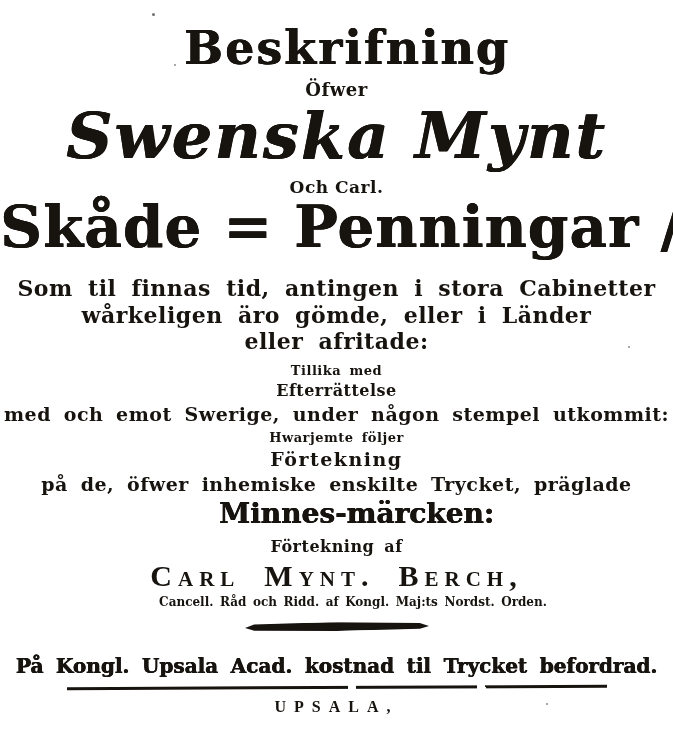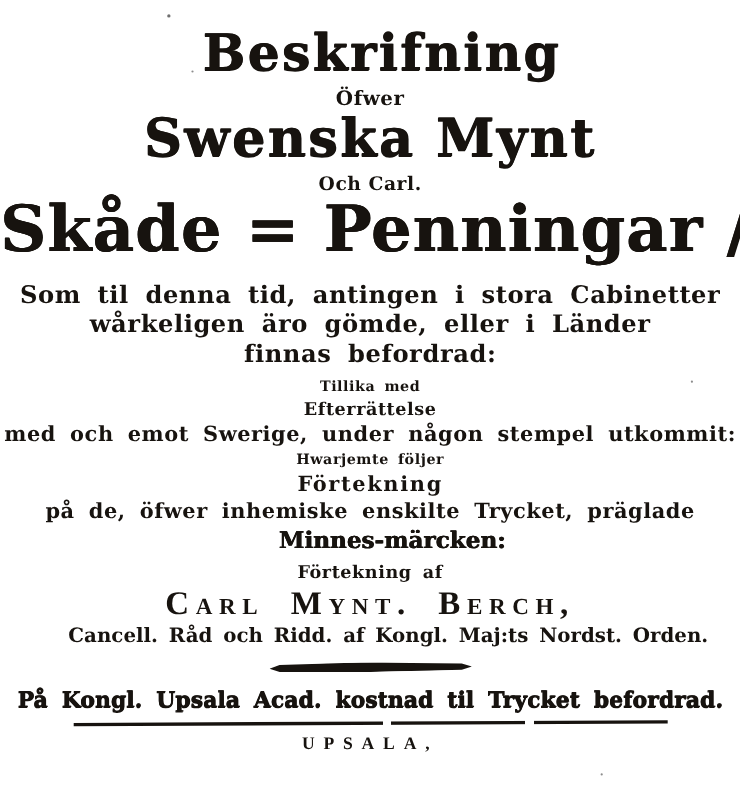--- a/index.html
+++ b/index.html
@@ -33,58 +33,58 @@
   }
   .fraktur-heavy {
     font-family: "DejaVu Serif", serif;
     font-weight: bold;
     text-shadow: 0.6px 0 0 currentColor, 0 0.4px 0 currentColor;
   }
   .roman { font-family: "Liberation Serif", serif; }
 
   .t-beskrifning { font-size: 46px; line-height: 1.05; letter-spacing: 2px; margin-left: 21px; }
   .t-ofwer       { font-size: 18px; margin-top: 7px; }
-  .t-swenska     { font-size: 48px; line-height: 1.2; letter-spacing: 2px; margin-top: -2px; }
+  .t-swenska     { font-size: 64px; line-height: 1.2; letter-spacing: 2px; margin-top: -2px; font-style: italic; }
   .t-ochkongl    { font-size: 17px; margin-top: 2px; }
   .t-skade       { font-size: 58px; line-height: 1.2; letter-spacing: 1px; margin-top: -4px; }
 
   .t-sub         { font-size: 22px; line-height: 1.22; word-spacing: 0.32em; }
   .t-sub-first   { margin-top: 12px; }
 
   .t-xs          { font-size: 13px; word-spacing: 0.25em; }
   .t-tillika     { margin-top: 8px; }
   .t-efterr      { font-size: 16px; margin-top: 3px; word-spacing: 0.25em; }
   .t-fremmande   { font-size: 28px; margin-top: 2px; word-spacing: 0.3em; }
   .t-swerige     { font-size: 19px; margin-top: 3px; word-spacing: 0.3em; }
   .t-hwarjemte   { margin-top: 5px; }
   .t-fortekning  { font-size: 19px; margin-top: 3px; letter-spacing: 1.5px; }
   .t-personer    { font-size: 19px; margin-top: 3px; word-spacing: 0.3em; }
-  .t-minnes      { font-size: 21px; margin-top: 2px; padding-left: 40px; }
+  .t-minnes      { font-size: 28px; margin-top: 2px; padding-left: 40px; }
 
   .t-byline      { font-size: 16px; margin-top: 7px; word-spacing: 0.25em; }
   .t-author      {
     font-size: 30px;
     margin-top: 3px;
     font-variant: small-caps;
     letter-spacing: 6px;
     word-spacing: 0.35em;
     font-weight: 600;
   }
-  .t-authtitles  { font-size: 18px; margin-top: 2px; word-spacing: 0.2em; font-weight: bold; font-family: "DejaVu Serif", serif; padding-left: 33px; }
+  .t-authtitles  { font-size: 12px; margin-top: 2px; word-spacing: 0.2em; font-weight: bold; font-family: "DejaVu Serif", serif; padding-left: 33px; }
 
   .swelled-rule {
     width: 184px;
     height: 9px;
     margin: 13px auto 0 auto;
     background: var(--ink, #17130f);
     clip-path: polygon(0 48%, 5% 12%, 45% 0, 95% 28%, 100% 62%, 95% 92%, 50% 100%, 5% 82%);
     transform: rotate(-1deg);
   }
 
-  .t-funding     { font-size: 20px; margin-top: 13px; word-spacing: 0.28em; }
+  .t-funding     { font-size: 20px; margin-top: 23px; word-spacing: 0.28em; }
 
   .imprint-rule {
     width: 540px;
     height: 3px;
     margin: 8px auto 0 auto;
     background: linear-gradient(to right,
       var(--ink, #17130f) 0 52%, transparent 52% 53.5%,
       var(--ink, #17130f) 53.5% 76%, transparent 76% 77.5%,
       var(--ink, #17130f) 77.5% 100%);
     transform: rotate(-0.25deg);
@@ -106,23 +106,23 @@
 <body>
 
 <div class="page">
 
   <span class="line fraktur-heavy t-beskrifning">Beskrifning</span>
   <span class="line fraktur t-ofwer">Öfwer</span>
   <span class="line fraktur-heavy t-swenska">Swenska Mynt</span>
   <span class="line fraktur t-ochkongl">Och Carl.</span>
   <span class="line fraktur-heavy t-skade">Skåde = Penningar /</span>
 
-  <span class="line fraktur t-sub t-sub-first">Som til denna tid, antingen i stora Cabinetter</span>
+  <span class="line fraktur t-sub t-sub-first">Som til finnas tid, antingen i stora Cabinetter</span>
   <span class="line fraktur t-sub">wårkeligen äro gömde, eller i Länder</span>
-  <span class="line fraktur t-sub">finnas befordrad:</span>
+  <span class="line fraktur t-sub">eller afritade:</span>
 
   <span class="line fraktur t-xs t-tillika">Tillika med</span>
   <span class="line fraktur t-efterr">Efterrättelse</span>
   <span class="line fraktur t-swerige">med och emot Swerige, under någon stempel utkommit:</span>
   <span class="line fraktur t-xs t-hwarjemte">Hwarjemte följer</span>
   <span class="line fraktur t-fortekning">Förtekning</span>
   <span class="line fraktur t-personer">på de, öfwer inhemiske enskilte Trycket, präglade</span>
   <span class="line fraktur-heavy t-minnes">Minnes-märcken:</span>
 
   <span class="line fraktur t-byline">Förtekning af</span>

